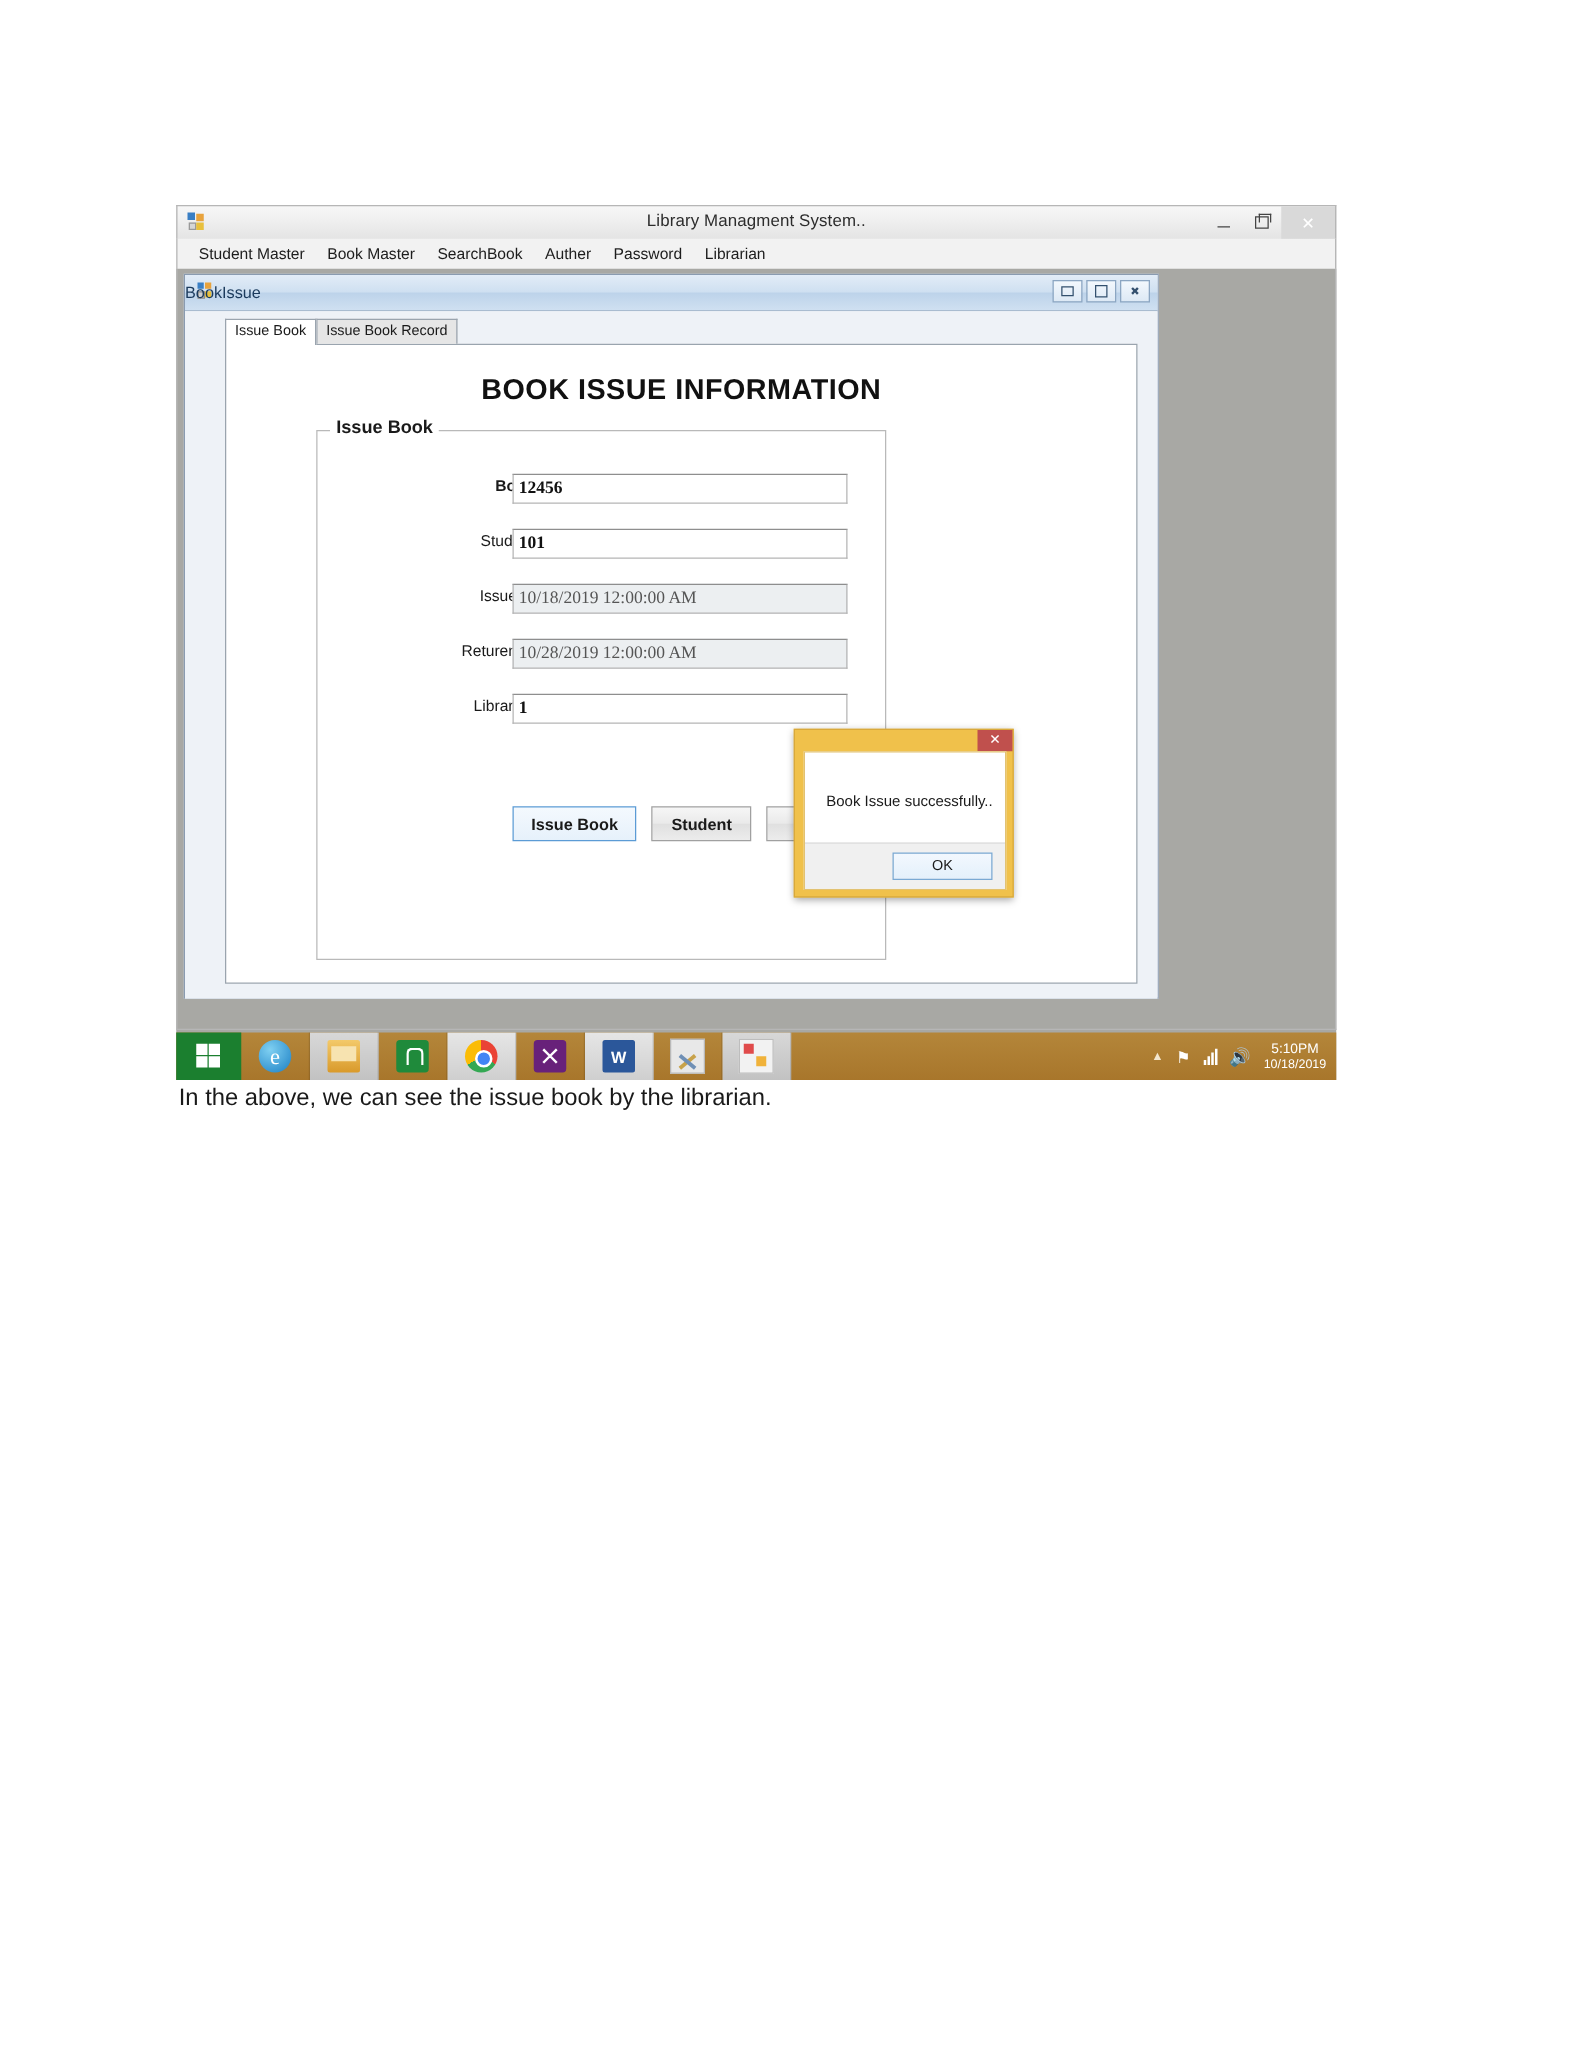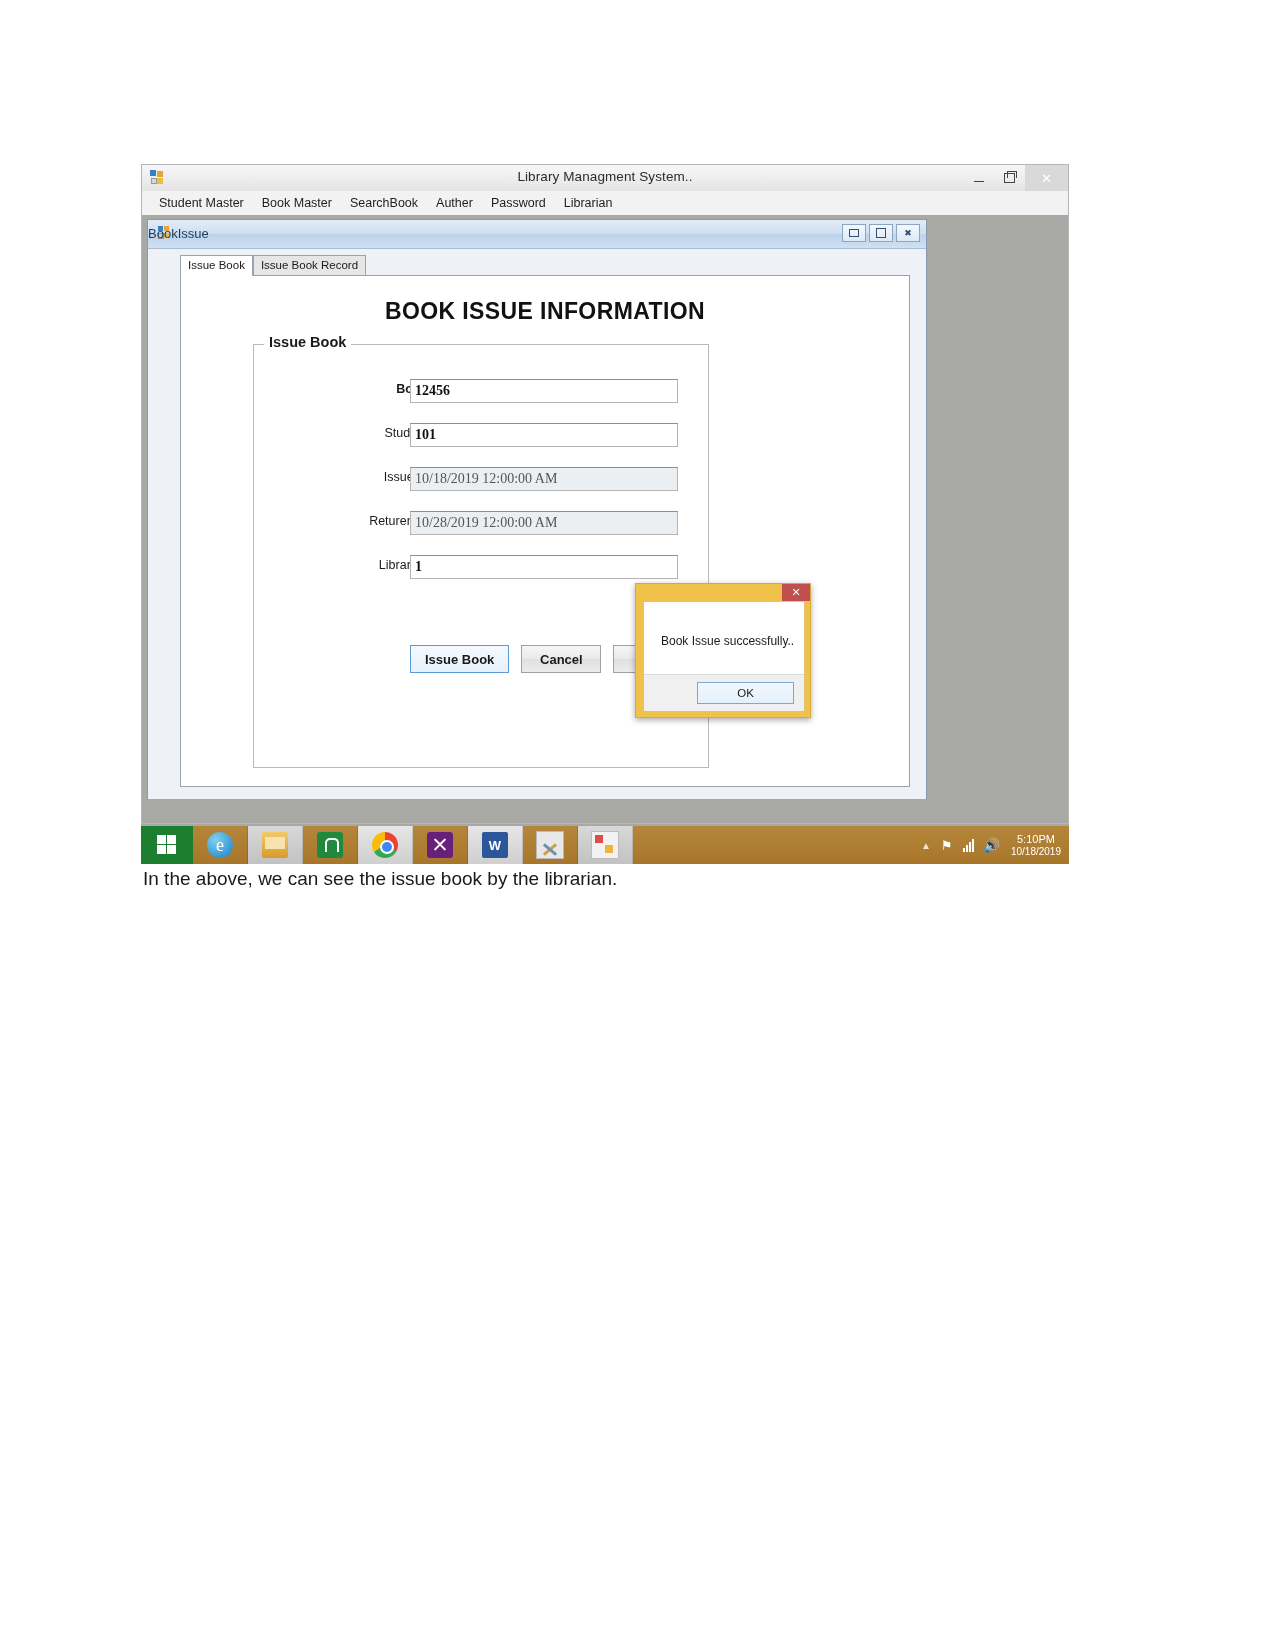--- a/index.html
+++ b/index.html
@@ -389,21 +389,21 @@
     width: 100%;
     height: 37px;
     background: #f0f0f0;
     border-top: 1px solid #dcdcdc;
     box-sizing: border-box;
   }
   .msgbox-ok {
     position: absolute;
     right: 10px;
     top: 7px;
-    width: 97px;
+    width: 80px;
     height: 22px;
     border: 1px solid #7aa9d4;
     background: linear-gradient(to bottom, #f2f8fe 0%, #e4f0fb 100%);
     font-size: 11.5px;
     color: #1a1a1a;
     display: flex;
     align-items: center;
     justify-content: center;
     box-sizing: border-box;
     font-family: "Liberation Sans", sans-serif;
@@ -584,21 +584,21 @@
                 <div class="field-input readonly">10/28/2019 12:00:00 AM</div>
               </div>
 
               <div class="field-row" style="top:210px;">
                 <div class="field-label">LibrarianID</div>
                 <div class="field-input">1</div>
               </div>
 
               <div class="btn-row">
                 <div class="btn primary">Issue Book</div>
-                <div class="btn">Cancel</div>
+                <div class="btn">Student</div>
                 <div class="btn">Close</div>
               </div>
 
               <div class="msgbox">
                 <div class="msgbox-titlebar">
                   <div class="msgbox-close">✕</div>
                 </div>
                 <div class="msgbox-inner">
                   <div class="msgbox-text">Book Issue successfully..</div>
                   <div class="msgbox-footer">

